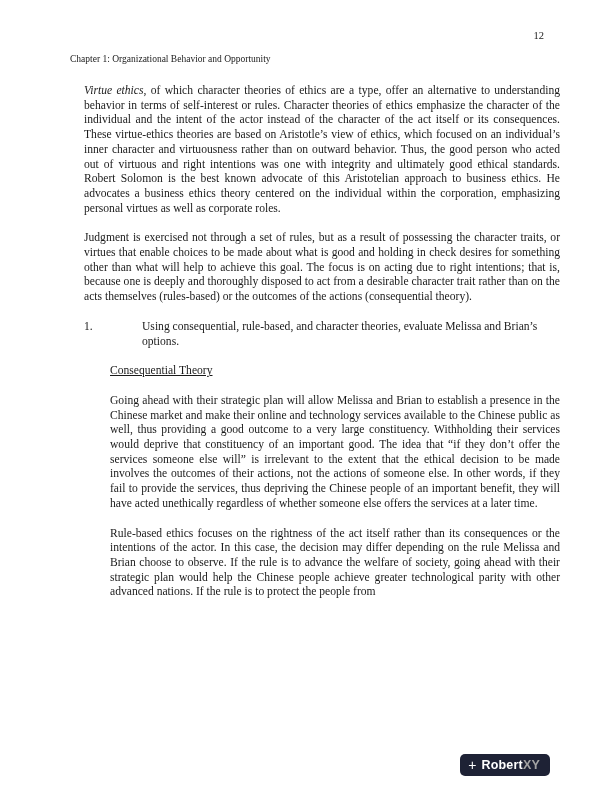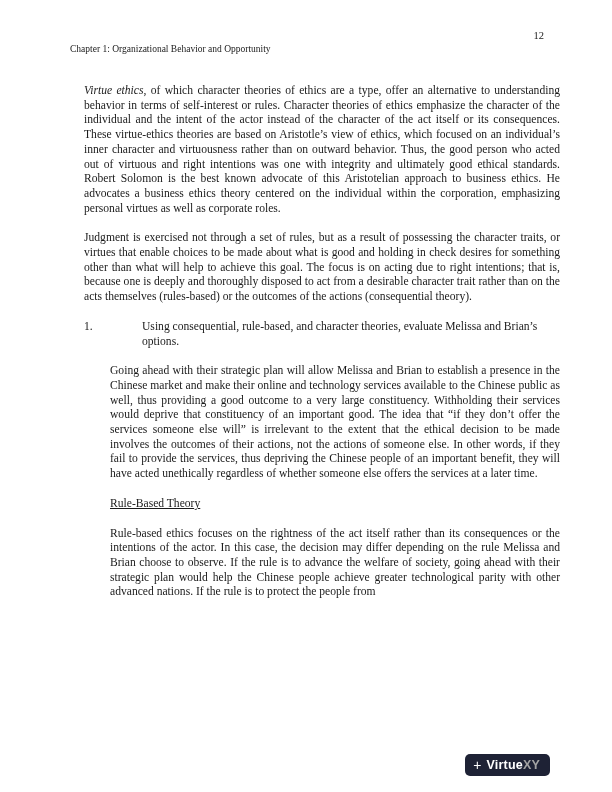--- a/index.html
+++ b/index.html
@@ -14,21 +14,21 @@
     overflow: hidden;
   }
   .page-number {
     position: absolute;
     top: 30px;
     right: 68px;
     font-size: 10.5px;
   }
   .running-header {
     position: absolute;
-    top: 44px;
+    top: 54px;
     left: 70px;
     font-size: 9.5px;
   }
   .doc-body {
     position: absolute;
     top: 84px;
     left: 84px;
     width: 476px;
     font-size: 11.6px;
     line-height: 14.7px;
@@ -98,27 +98,27 @@
   <p class="para"><span class="lead-italic">Virtue ethics</span><span>, of which character theories of ethics are a type, offer an alternative to understanding behavior in terms of self-interest or rules. Character theories of ethics emphasize the character of the individual and the intent of the actor instead of the character of the act itself or its consequences. These virtue-ethics theories are based on Aristotle’s view of ethics, which focused on an individual’s inner character and virtuousness rather than on outward behavior. Thus, the good person who acted out of virtuous and right intentions was one with integrity and ultimately good ethical standards. Robert Solomon is the best known advocate of this Aristotelian approach to business ethics. He advocates a business ethics theory centered on the individual within the corporation, emphasizing personal virtues as well as corporate roles.</span></p>
 
   <p class="para">Judgment is exercised not through a set of rules, but as a result of possessing the character traits, or virtues that enable choices to be made about what is good and holding in check desires for something other than what will help to achieve this goal. The focus is on acting due to right intentions; that is, because one is deeply and thoroughly disposed to act from a desirable character trait rather than on the acts themselves (rules-based) or the outcomes of the actions (consequential theory).</p>
 
   <div class="list-item">
     <span class="list-num">1.</span>
     <span class="list-text">Using consequential, rule-based, and character theories, evaluate Melissa and Brian’s options.</span>
   </div>
 
   <div class="indent-block">
+    <p class="section-heading">Consequential Theory</p>
     <p class="para">Going ahead with their strategic plan will allow Melissa and Brian to establish a presence in the Chinese market and make their online and technology services available to the Chinese public as well, thus providing a good outcome to a very large constituency. Withholding their services would deprive that constituency of an important good. The idea that “if they don’t offer the services someone else will” is irrelevant to the extent that the ethical decision to be made involves the outcomes of their actions, not the actions of someone else. In other words, if they fail to provide the services, thus depriving the Chinese people of an important benefit, they will have acted unethically regardless of whether someone else offers the services at a later time.</p>
   </div>
 
   <div class="indent-block">
-    <p class="section-heading">Rule-Based Theory</p>
     <p class="para">Rule-based ethics focuses on the rightness of the act itself rather than its consequences or the intentions of the actor. In this case, the decision may differ depending on the rule Melissa and Brian choose to observe. If the rule is to advance the welfare of society, going ahead with their strategic plan would help the Chinese people achieve greater technological parity with other advanced nations. If the rule is to protect the people from</p>
   </div>
 
 </div>
 
 <div class="footer-logo">
   <span class="logo-plus">+</span>
-  <span class="logo-study">Virtue</span>
+  <span class="logo-study">Robert</span>
   <span class="logo-xy">XY</span>
 </div>
 
 </body></html>

